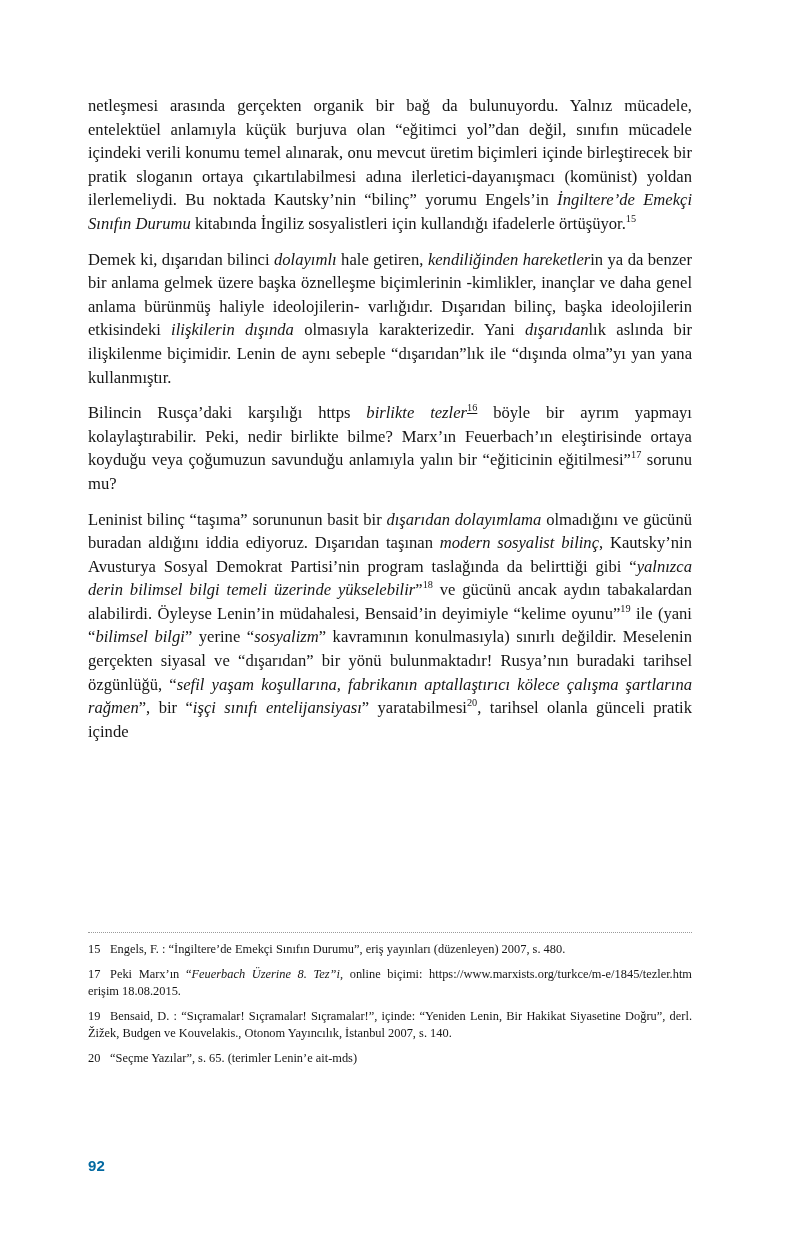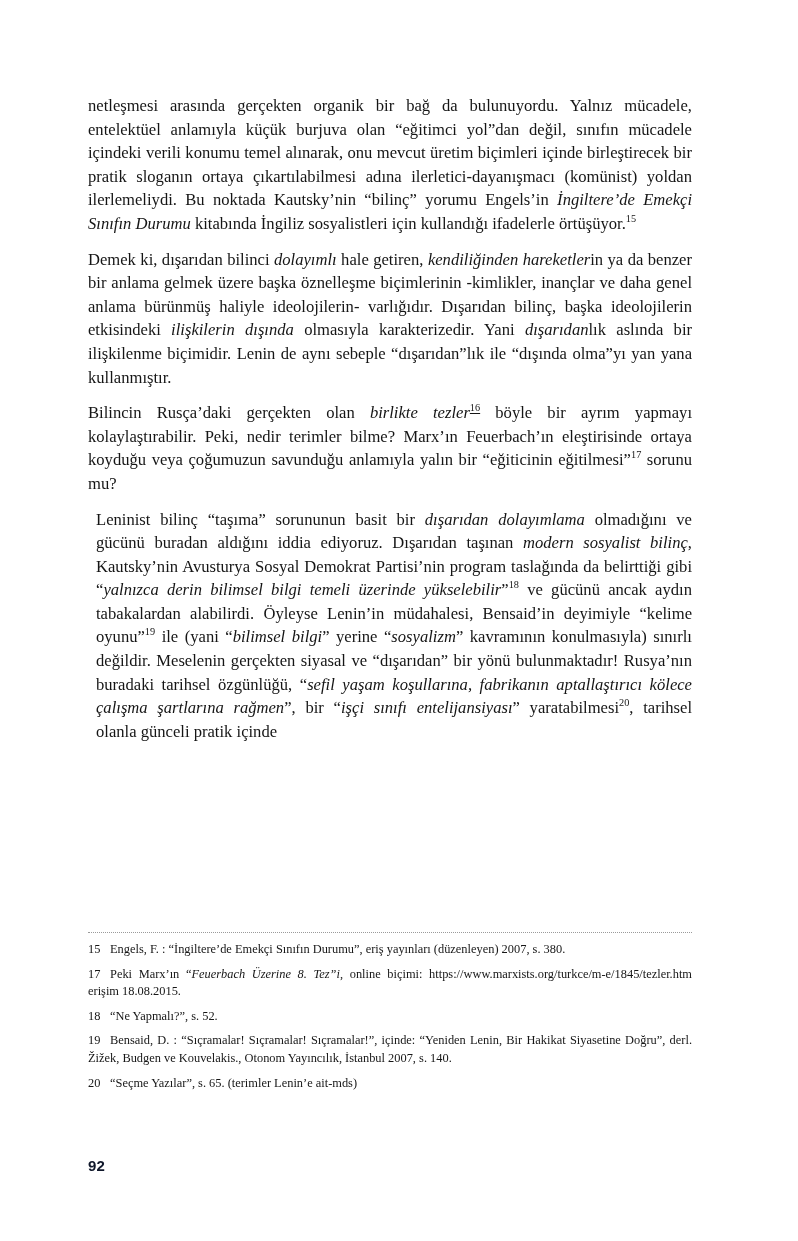--- a/index.html
+++ b/index.html
@@ -26,21 +26,21 @@
   .body-par {
     font-family: "Liberation Serif", "DejaVu Serif", serif;
     font-size: 16.6px;
     line-height: 23.6px;
     text-align: justify;
     text-justify: inter-word;
     margin: 0 0 12px 0;
     color: #151515;
     hyphens: manual;
   }
-  .body-par:last-child { margin-bottom: 0; margin-left: 8px; }
+  .body-par:last-child { margin-bottom: 0; }
   .body-par i, .body-par em { font-style: italic; }
   sup {
     font-size: 0.62em;
     vertical-align: super;
     line-height: 0;
   }
   sup.ul { text-decoration: underline; }
 
   .fn-sep {
     position: absolute;
@@ -71,45 +71,44 @@
     display: inline-block;
     min-width: 22px;
   }
   .page-number {
     position: absolute;
     left: 88px;
     top: 1157px;
     font-family: "Liberation Sans", "DejaVu Sans", sans-serif;
     font-size: 15px;
     font-weight: bold;
-    color: #0f172a;
+    color: #0369a1;
     letter-spacing: 0.2px;
   }
 </style>
 </head>
 <body>
 
 <div class="page">
 
   <div class="content">
     <div id="body-paragraphs">
         <p class="body-par"><span>netleşmesi arasında gerçekten organik bir bağ da bulunuyordu. Yalnız mücadele, entelektüel anlamıyla küçük burjuva olan “eğitimci yol”dan değil, sınıfın mücadele içindeki verili konumu temel alınarak, onu mevcut üretim biçimleri içinde birleştirecek bir pratik sloganın ortaya çıkartılabilmesi adına ilerletici-dayanışmacı (komünist) yoldan ilerlemeliydi. Bu noktada Kautsky’nin “bilinç” yorumu Engels’in </span><i>İngiltere’de Emekçi Sınıfın Durumu</i><span> kitabında İngiliz sosyalistleri için kullandığı ifadelerle örtüşüyor.</span><sup>15</sup></p>
         <p class="body-par"><span>Demek ki, dışarıdan bilinci </span><i>dolayımlı</i><span> hale getiren, </span><i>kendiliğinden hareketler</i><span>in ya da benzer bir anlama gelmek üzere başka öznelleşme biçimlerinin -kimlikler, inançlar ve daha genel anlama bürünmüş haliyle ideolojilerin- varlığıdır. Dışarıdan bilinç, başka ideolojilerin etkisindeki </span><i>ilişkilerin dışında</i><span> olmasıyla karakterizedir. Yani </span><i>dışarıdan</i><span>lık aslında bir ilişkilenme biçimidir. Lenin de aynı sebeple “dışarıdan”lık ile “dışında olma”yı yan yana kullanmıştır.</span></p>
-        <p class="body-par"><span>Bilincin Rusça’daki gerçekten olan </span><i>birlikte tezler</i><sup class="ul">16</sup><span> böyle bir ayrım yapmayı kolaylaştırabilir. Peki, nedir terimler bilme? Marx’ın Feuerbach’ın eleştirisinde ortaya koyduğu veya çoğumuzun savunduğu anlamıyla yalın bir “eğiticinin eğitilmesi”</span><sup>17</sup><span> sorunu mu?</span></p>
+        <p class="body-par"><span>Bilincin Rusça’daki karşılığı https </span><i>birlikte tezler</i><sup class="ul">16</sup><span> böyle bir ayrım yapmayı kolaylaştırabilir. Peki, nedir birlikte bilme? Marx’ın Feuerbach’ın eleştirisinde ortaya koyduğu veya çoğumuzun savunduğu anlamıyla yalın bir “eğiticinin eğitilmesi”</span><sup>17</sup><span> sorunu mu?</span></p>
         <p class="body-par"><span>Leninist bilinç “taşıma” sorununun basit bir </span><i>dışarıdan dolayımlama</i><span> olmadığını ve gücünü buradan aldığını iddia ediyoruz. Dışarıdan taşınan </span><i>modern sosyalist bilinç</i><span>, Kautsky’nin Avusturya Sosyal Demokrat Partisi’nin program taslağında da belirttiği gibi  “</span><i>yalnızca derin bilimsel bilgi temeli üzerinde yükselebilir</i><span>”</span><sup>18</sup><span> ve gücünü ancak aydın tabakalardan alabilirdi. Öyleyse Lenin’in müdahalesi, Bensaid’in deyimiyle “kelime oyunu”</span><sup>19</sup><span> ile (yani “</span><i>bilimsel bilgi</i><span>” yerine “</span><i>sosyalizm</i><span>” kavramının konulmasıyla) sınırlı değildir. Meselenin gerçekten siyasal ve “dışarıdan” bir yönü bulunmaktadır! Rusya’nın buradaki tarihsel özgünlüğü, “</span><i>sefil yaşam koşullarına, fabrikanın aptallaştırıcı kölece çalışma şartlarına rağmen</i><span>”, bir “</span><i>işçi sınıfı entelijansiyası</i><span>” yaratabilmesi</span><sup>20</sup><span>, tarihsel olanla günceli pratik içinde</span></p>
       </div>
   </div>
 
   <div class="fn-sep"></div>
 
   <div class="footnotes">
     <div id="footnote-items">
-        <p class="fn"><span class="fn-num">15</span><span>Engels, F. : “İngiltere’de Emekçi Sınıfın Durumu”, eriş yayınları (düzenleyen) 2007, s. 380.</span></p>
+        <p class="fn"><span class="fn-num">15</span><span>Engels, F. : “İngiltere’de Emekçi Sınıfın Durumu”, eriş yayınları (düzenleyen) 2007, s. 480.</span></p>
         <p class="fn"><span class="fn-num">17</span><span>Peki Marx’ın “</span><i>Feuerbach Üzerine 8. Tez”i</i><span>, online biçimi: https://www.marxists.org/turkce/m-e/1845/tezler.htm erişim 18.08.2015.</span></p>
-        <p class="fn"><span class="fn-num">18</span><span>“Ne Yapmalı?”, s. 52.</span></p>
         <p class="fn"><span class="fn-num">19</span><span>Bensaid, D. : “Sıçramalar! Sıçramalar! Sıçramalar!”, içinde: “Yeniden Lenin, Bir Hakikat Siyasetine Doğru”, derl. Žižek, Budgen ve Kouvelakis.,  Otonom Yayıncılık, İstanbul 2007, s. 140.</span></p>
         <p class="fn"><span class="fn-num">20</span><span>“Seçme Yazılar”, s. 65. (terimler Lenin’e ait-mds)</span></p>
       </div>
   </div>
 
   <div class="page-number">92</div>
 
 </div>
 
 </body></html>

